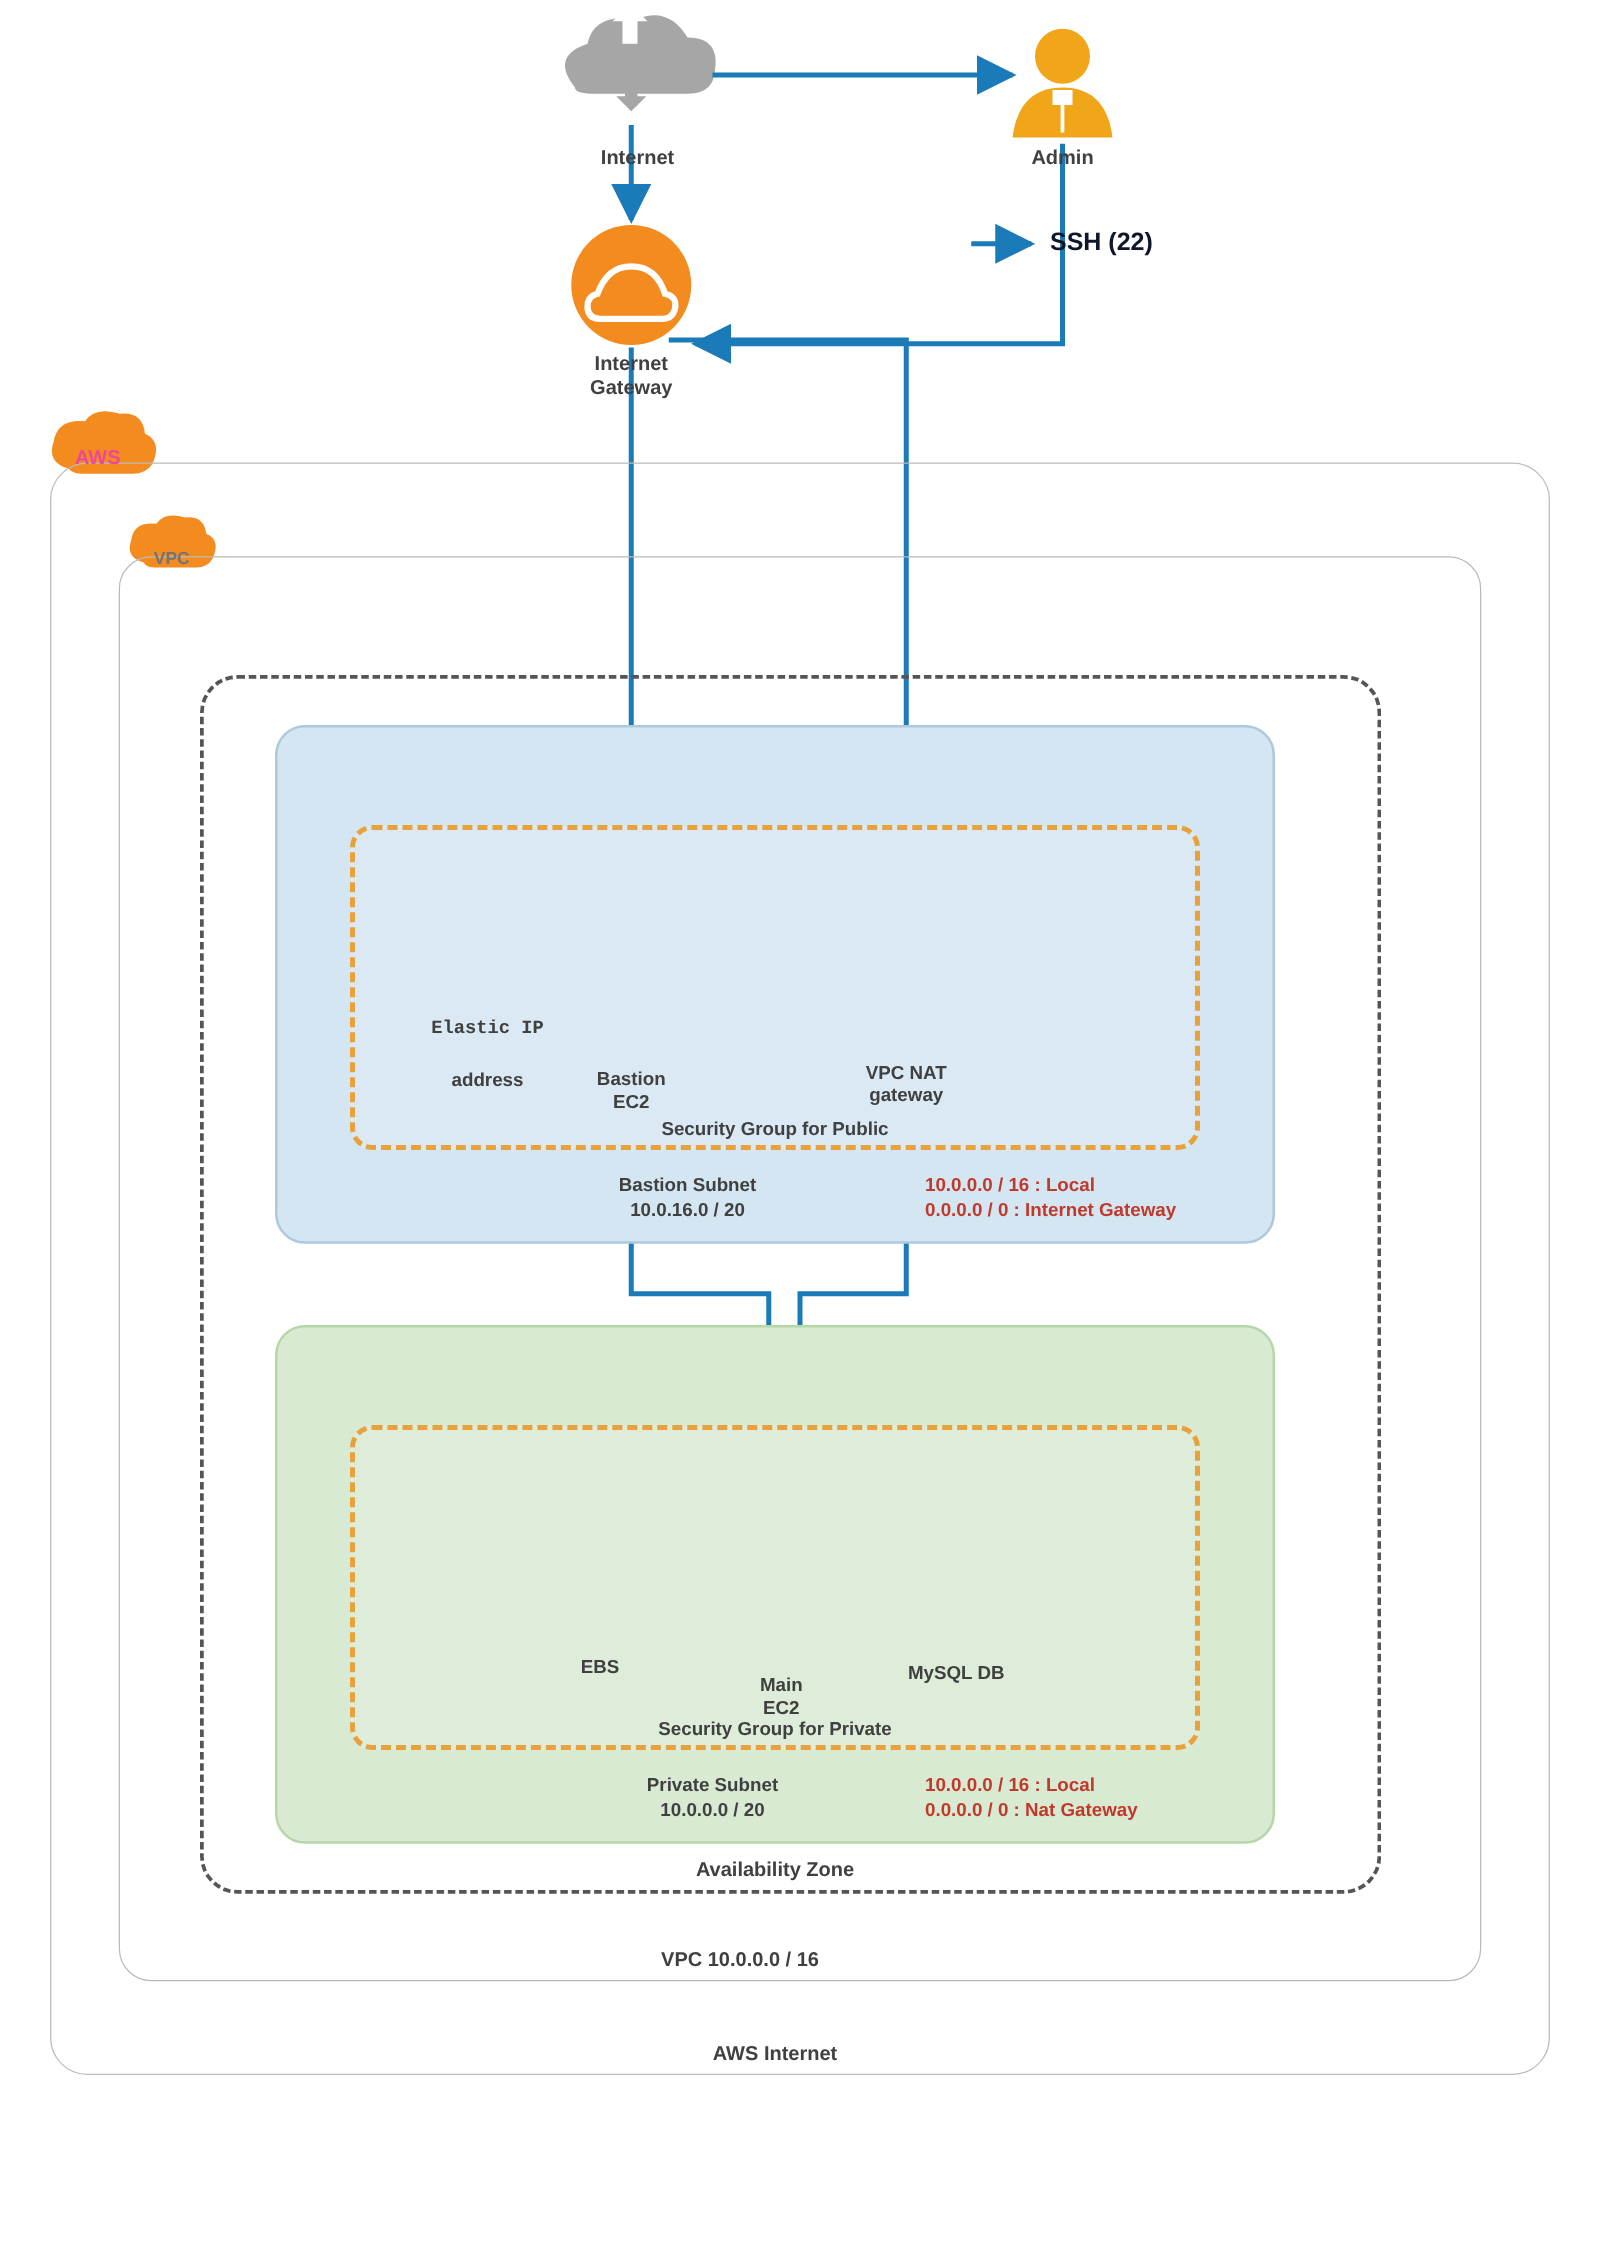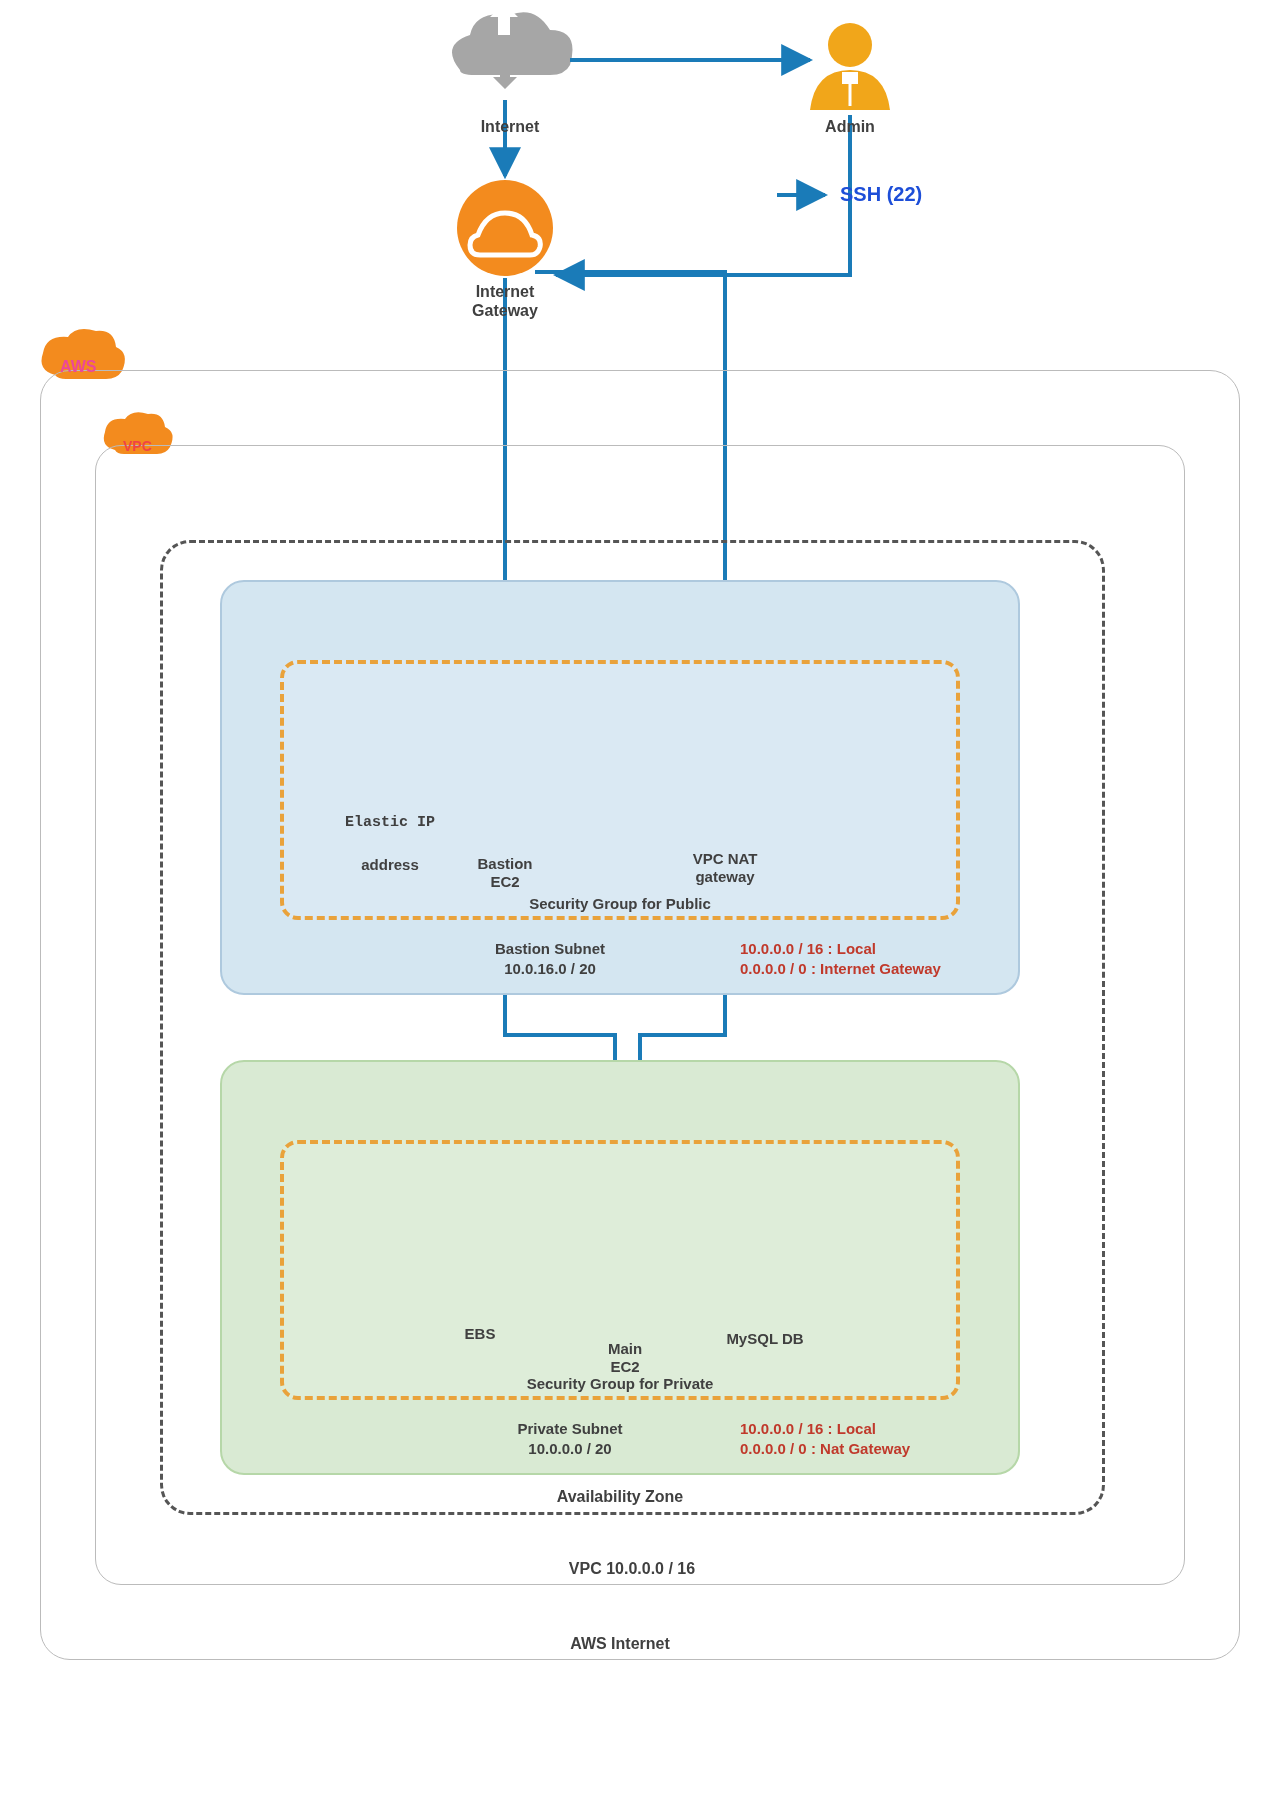--- a/index.html
+++ b/index.html
@@ -12,21 +12,21 @@
   }
   .label {
     font-size: 16px;
     font-weight: bold;
     text-align: center;
     position: absolute;
     color: #404040;
   }
   .label-small { font-size: 15px; }
   .red-text { color: #c0392b; font-weight: bold; font-size: 15px; }
-  .blue-text { color: #1d4ed8; font-weight: bold; font-size: 20px; }
+  .blue-text { color: #0f172a; font-weight: bold; font-size: 20px; }
   .aws-container {
     position: absolute;
     border: 1px solid #bbb;
     border-radius: 30px;
   }
   .dashed-box {
     position: absolute;
     border: 3px dashed #555;
     border-radius: 30px;
   }
@@ -219,17 +219,17 @@
 
 <div class="label label-small" style="left:470px; top:1375px; width:300px;">Security Group for Private</div>
 
 <div class="label label-small" style="left:470px; top:1420px; width:200px;">Private Subnet</div>
 <div class="label label-small" style="left:470px; top:1440px; width:200px;">10.0.0.0 / 20</div>
 
 <div class="red-text" style="position:absolute; left:740px; top:1420px;">10.0.0.0 / 16 : Local</div>
 <div class="red-text" style="position:absolute; left:740px; top:1440px;">0.0.0.0 / 0 : Nat Gateway</div>
 
 <div class="label" style="left:520px; top:1488px; width:200px;">Availability Zone</div>
-<div class="label" style="left:532px; top:1560px; width:200px;">VPC  10.0.0.0 / 16</div>
+<div class="label" style="left:492px; top:1560px; width:200px;">VPC  10.0.0.0 / 16</div>
 <div class="label" style="left:520px; top:1635px; width:200px;">AWS Internet</div>
 
 <div style="position:absolute; left:60px; top:358px; color:#ec4899; font-weight:bold; font-size:16px;">AWS</div>
-<div style="position:absolute; left:123px; top:438px; color:#ef4444; font-weight:bold; font-size:14px;">VPC</div>
+<div style="position:absolute; left:123px; top:438px; color:#737373; font-weight:bold; font-size:14px;">VPC</div>
 
 </body></html>

